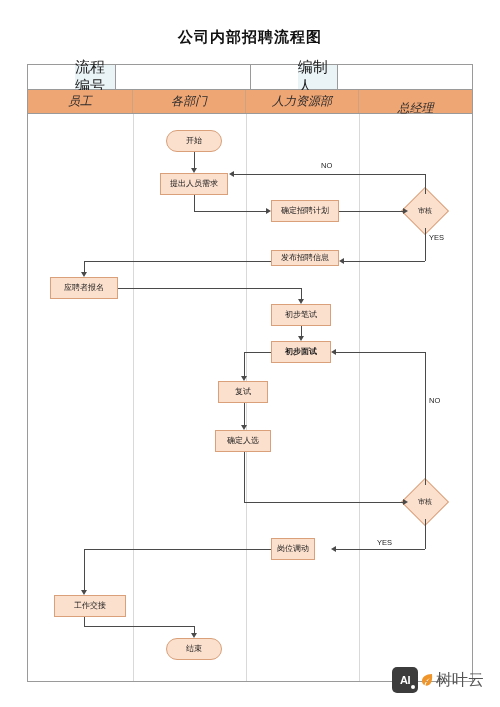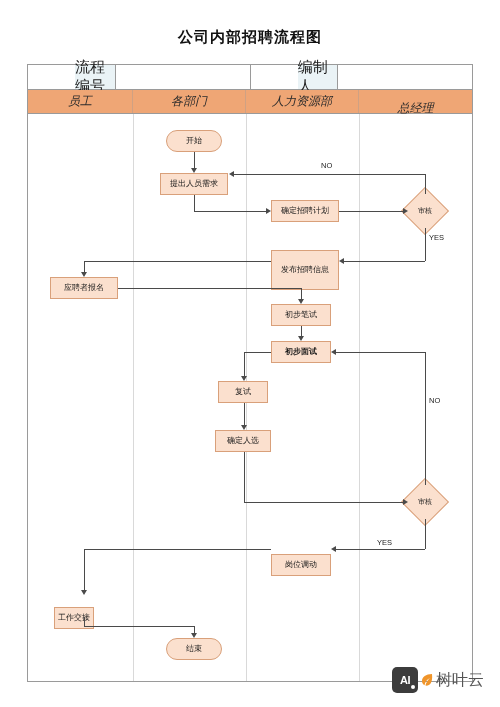--- a/index.html
+++ b/index.html
@@ -153,38 +153,38 @@
 
     <div class="node term" style="left:138px;top:16px;width:56px;height:22px;">开始</div>
 
     <div class="node" style="left:132px;top:59px;width:68px;height:22px;">提出人员需求</div>
 
     <div class="node" style="left:243px;top:86px;width:68px;height:22px;">确定招聘计划</div>
 
     <div class="diamond" style="left:380px;top:80px;width:34px;height:34px;"></div>
     <div class="diamond-lbl" style="left:380px;top:80px;width:34px;height:34px;">审核</div>
 
-    <div class="node" style="left:243px;top:136px;width:68px;height:40px;font-family:Liberation Serif, serif;">发布招聘信息</div>
+    <div class="node" style="left:243px;top:136px;width:68px;height:16px;font-family:Liberation Serif, serif;">发布招聘信息</div>
 
     <div class="node" style="left:22px;top:163px;width:68px;height:22px;">应聘者报名</div>
 
     <div class="node" style="left:243px;top:190px;width:60px;height:22px;">初步笔试</div>
 
     <div class="node" style="left:243px;top:227px;width:60px;height:22px;font-weight:bold;">初步面试</div>
 
     <div class="node" style="left:190px;top:267px;width:50px;height:22px;">复试</div>
 
     <div class="node" style="left:187px;top:316px;width:56px;height:22px;">确定人选</div>
 
     <div class="diamond" style="left:380px;top:371px;width:34px;height:34px;"></div>
     <div class="diamond-lbl" style="left:380px;top:371px;width:34px;height:34px;">审核</div>
 
-    <div class="node" style="left:243px;top:424px;width:60px;height:22px;margin-top:16px;">岗位调动</div>
-
-    <div class="node" style="left:26px;top:481px;width:40px;height:22px;margin-top:12px;">工作交接</div>
+    <div class="node" style="left:243px;top:424px;width:44px;height:22px;">岗位调动</div>
+
+    <div class="node" style="left:26px;top:481px;width:72px;height:22px;">工作交接</div>
 
     <div class="node term" style="left:138px;top:524px;width:56px;height:22px;">结束</div>
 
     <div class="ln lnv" style="left:166px;top:38px;height:16px;"></div>
     <div class="arrow ar-down" style="left:162.5px;top:54px;"></div>
 
     <div class="ln lnv" style="left:166px;top:81px;height:16px;"></div>
     <div class="ln lnh" style="left:166px;top:97px;width:72px;"></div>
     <div class="arrow ar-right" style="left:238px;top:93.5px;"></div>
 

